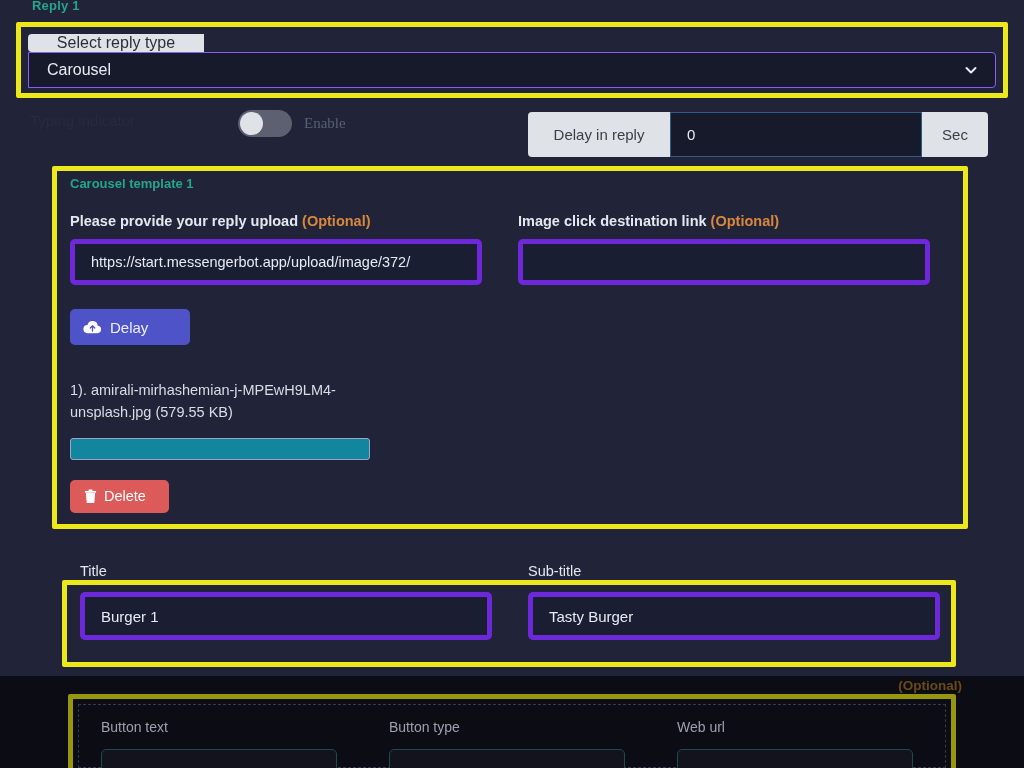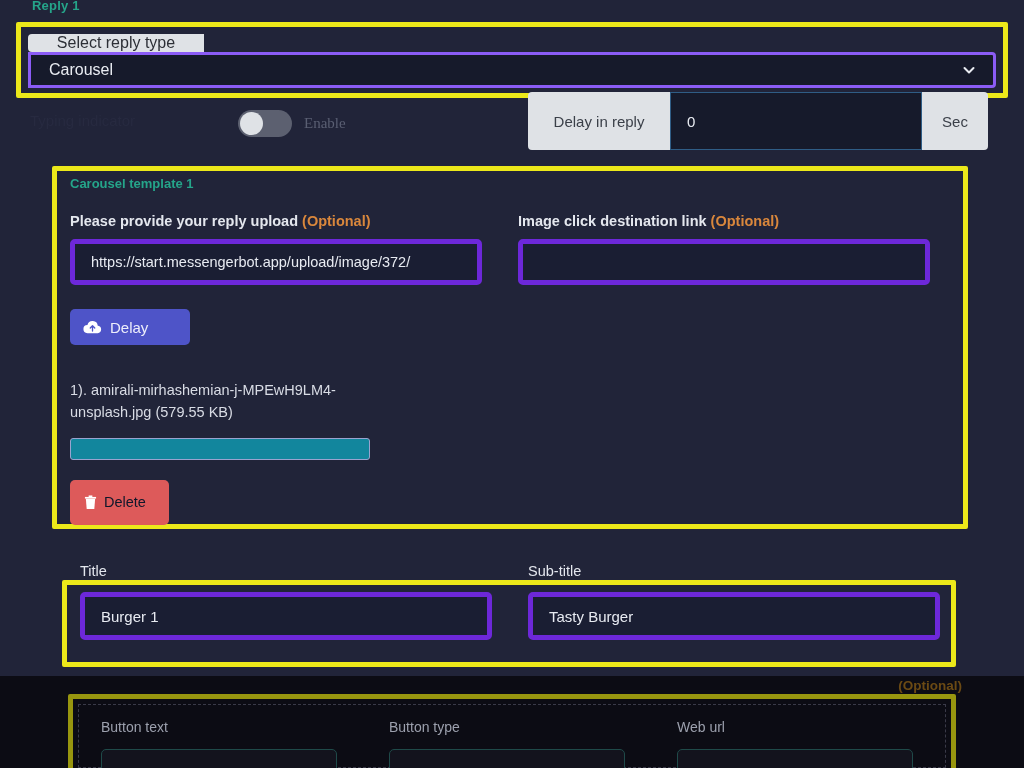--- a/index.html
+++ b/index.html
@@ -29,31 +29,31 @@
   .select-row {
     position: absolute; left: 28px; top: 34px;
     width: 968px; height: 54px; display: flex; flex-direction: column;
   }
   .select-addon {
     width: 176px; background: #dfe2e6; color: #2c2f36;
     display: flex; align-items: center; justify-content: center;
     font-size: 16px; border-radius: 4px 0 0 4px;
   }
   .select-field {
-    flex: 1; background: #161a2b; border: 3px solid #8b5cf6;
+    flex: 1; background: #161a2b; border: 1px solid #8b5cf6;
     border-radius: 0 4px 4px 0; display: flex; align-items: center;
     padding: 0 18px; color: #e9ecf2; font-size: 16px; position: relative;
   }
   .chev {
     position: absolute; right: 18px; top: 50%; transform: translateY(-50%);
     width: 12px; height: 12px;
   }
 
   
-  .delay-row { position: absolute; left: 528px; top: 92px; width: 460px; height: 58px; display: flex; border-radius: 16px; }
+  .delay-row { position: absolute; left: 528px; top: 112px; width: 460px; height: 45px; display: flex; border-radius: 16px; }
   .delay-addon-left {
     width: 142px; background: #dfe2e6; color: #3a3f48;
     display: flex; align-items: center; justify-content: center;
     font-size: 15px; border-radius: 4px 0 0 4px;
   }
   .delay-input {
     flex: 1; background: #161a2b; border: 1px solid #2f5d86;
     display: flex; align-items: center; padding: 0 16px;
     color: #e9ecf2; font-size: 15px;
   }
@@ -102,23 +102,23 @@
 
   .file-line {
     margin-top: 34px; width: 350px; font-size: 14.5px; color: #d9dce5;
     line-height: 1.55;
   }
   .progress {
     margin-top: 14px; width: 300px; height: 22px; background: #12869d;
     border: 1px solid #9aa3cf; border-radius: 3px;
   }
   .delete-btn {
-    margin-top: 20px; width: 99px; height: 45px; background: #dd5a5a;
+    margin-top: 20px; width: 99px; height: 33px; background: #dd5a5a;
     border-radius: 5px; display: flex; align-items: center; gap: 7px;
-    padding-left: 14px; color: #0f172a; font-size: 14.5px;
+    padding-left: 14px; color: #ffffff; font-size: 14.5px;
   }
   .trash-icon { width: 13px; height: 15px; }
 
   
   .titles-area { position: absolute; left: 80px; top: 563px; width: 880px; }
   .titles-labels { display: flex; gap: 36px; }
   .titles-labels > div { width: 412px; font-size: 14.5px; color: #e4e7ee; }
   .titles-inputs { display: flex; gap: 36px; margin-top: 13px; }
   .titles-inputs .txtinput { width: 412px; height: 48px; font-size: 15px; }
 

